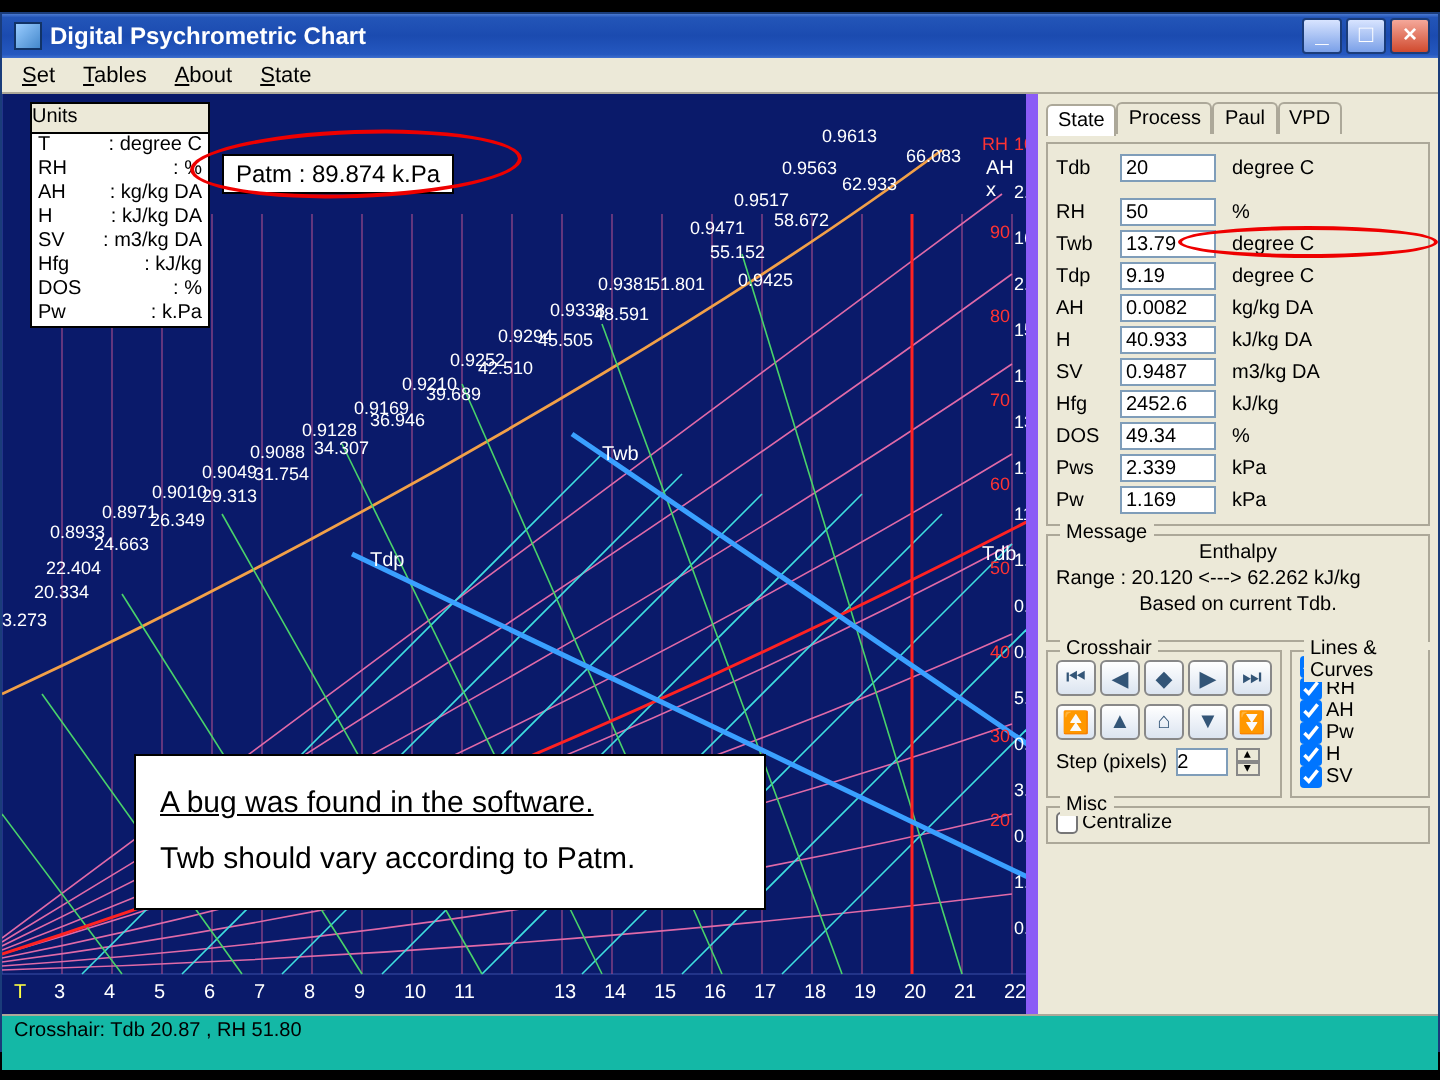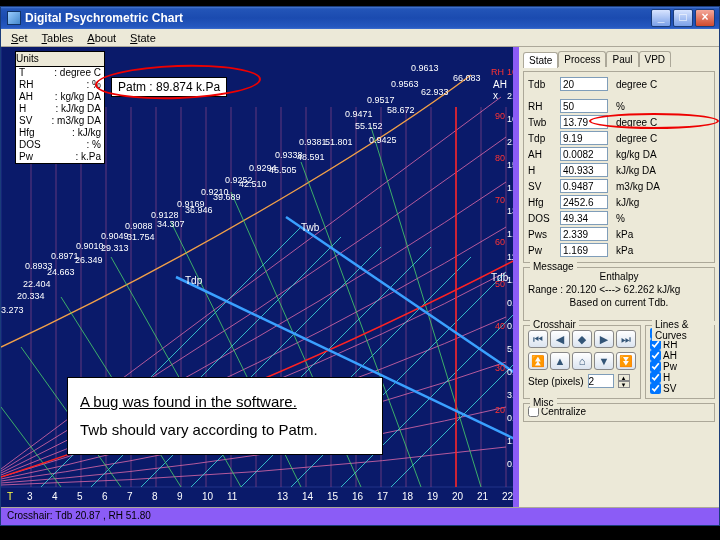--- a/index.html
+++ b/index.html
@@ -143,21 +143,21 @@
   .checks { display:flex; flex-direction:column; gap:0; }
   .checks label { display:flex; align-items:center; gap:2px; font-size:10px; }
   .checks input { width:11px; height:11px; }
 
   .step-row { display:flex; align-items:center; gap:4px; font-size:10px; margin-top:2px; }
   .step-row input.n { width:26px; height:14px; font-size:10px; border:1px solid #7f9db9; }
   .spinner { display:flex; flex-direction:column; }
   .spinner div { width:12px; height:7px; border:1px solid #888; background:#ece9d8; font-size:7px; line-height:5px; text-align:center; cursor:pointer; }
 
   .statusbar {
-    height:18px; background:#8b5cf6; border-top:1px solid #aca899;
+    height:28px; background:#14b8a6; border-top:1px solid #aca899;
     font-size:10px; padding:2px 6px;
   }
 </style>
 </head>
 <body>
 
 <div class="window">
   <div class="titlebar">
     <div class="appicon"></div>
     <div class="titlebar-text">Digital Psychrometric Chart</div>

